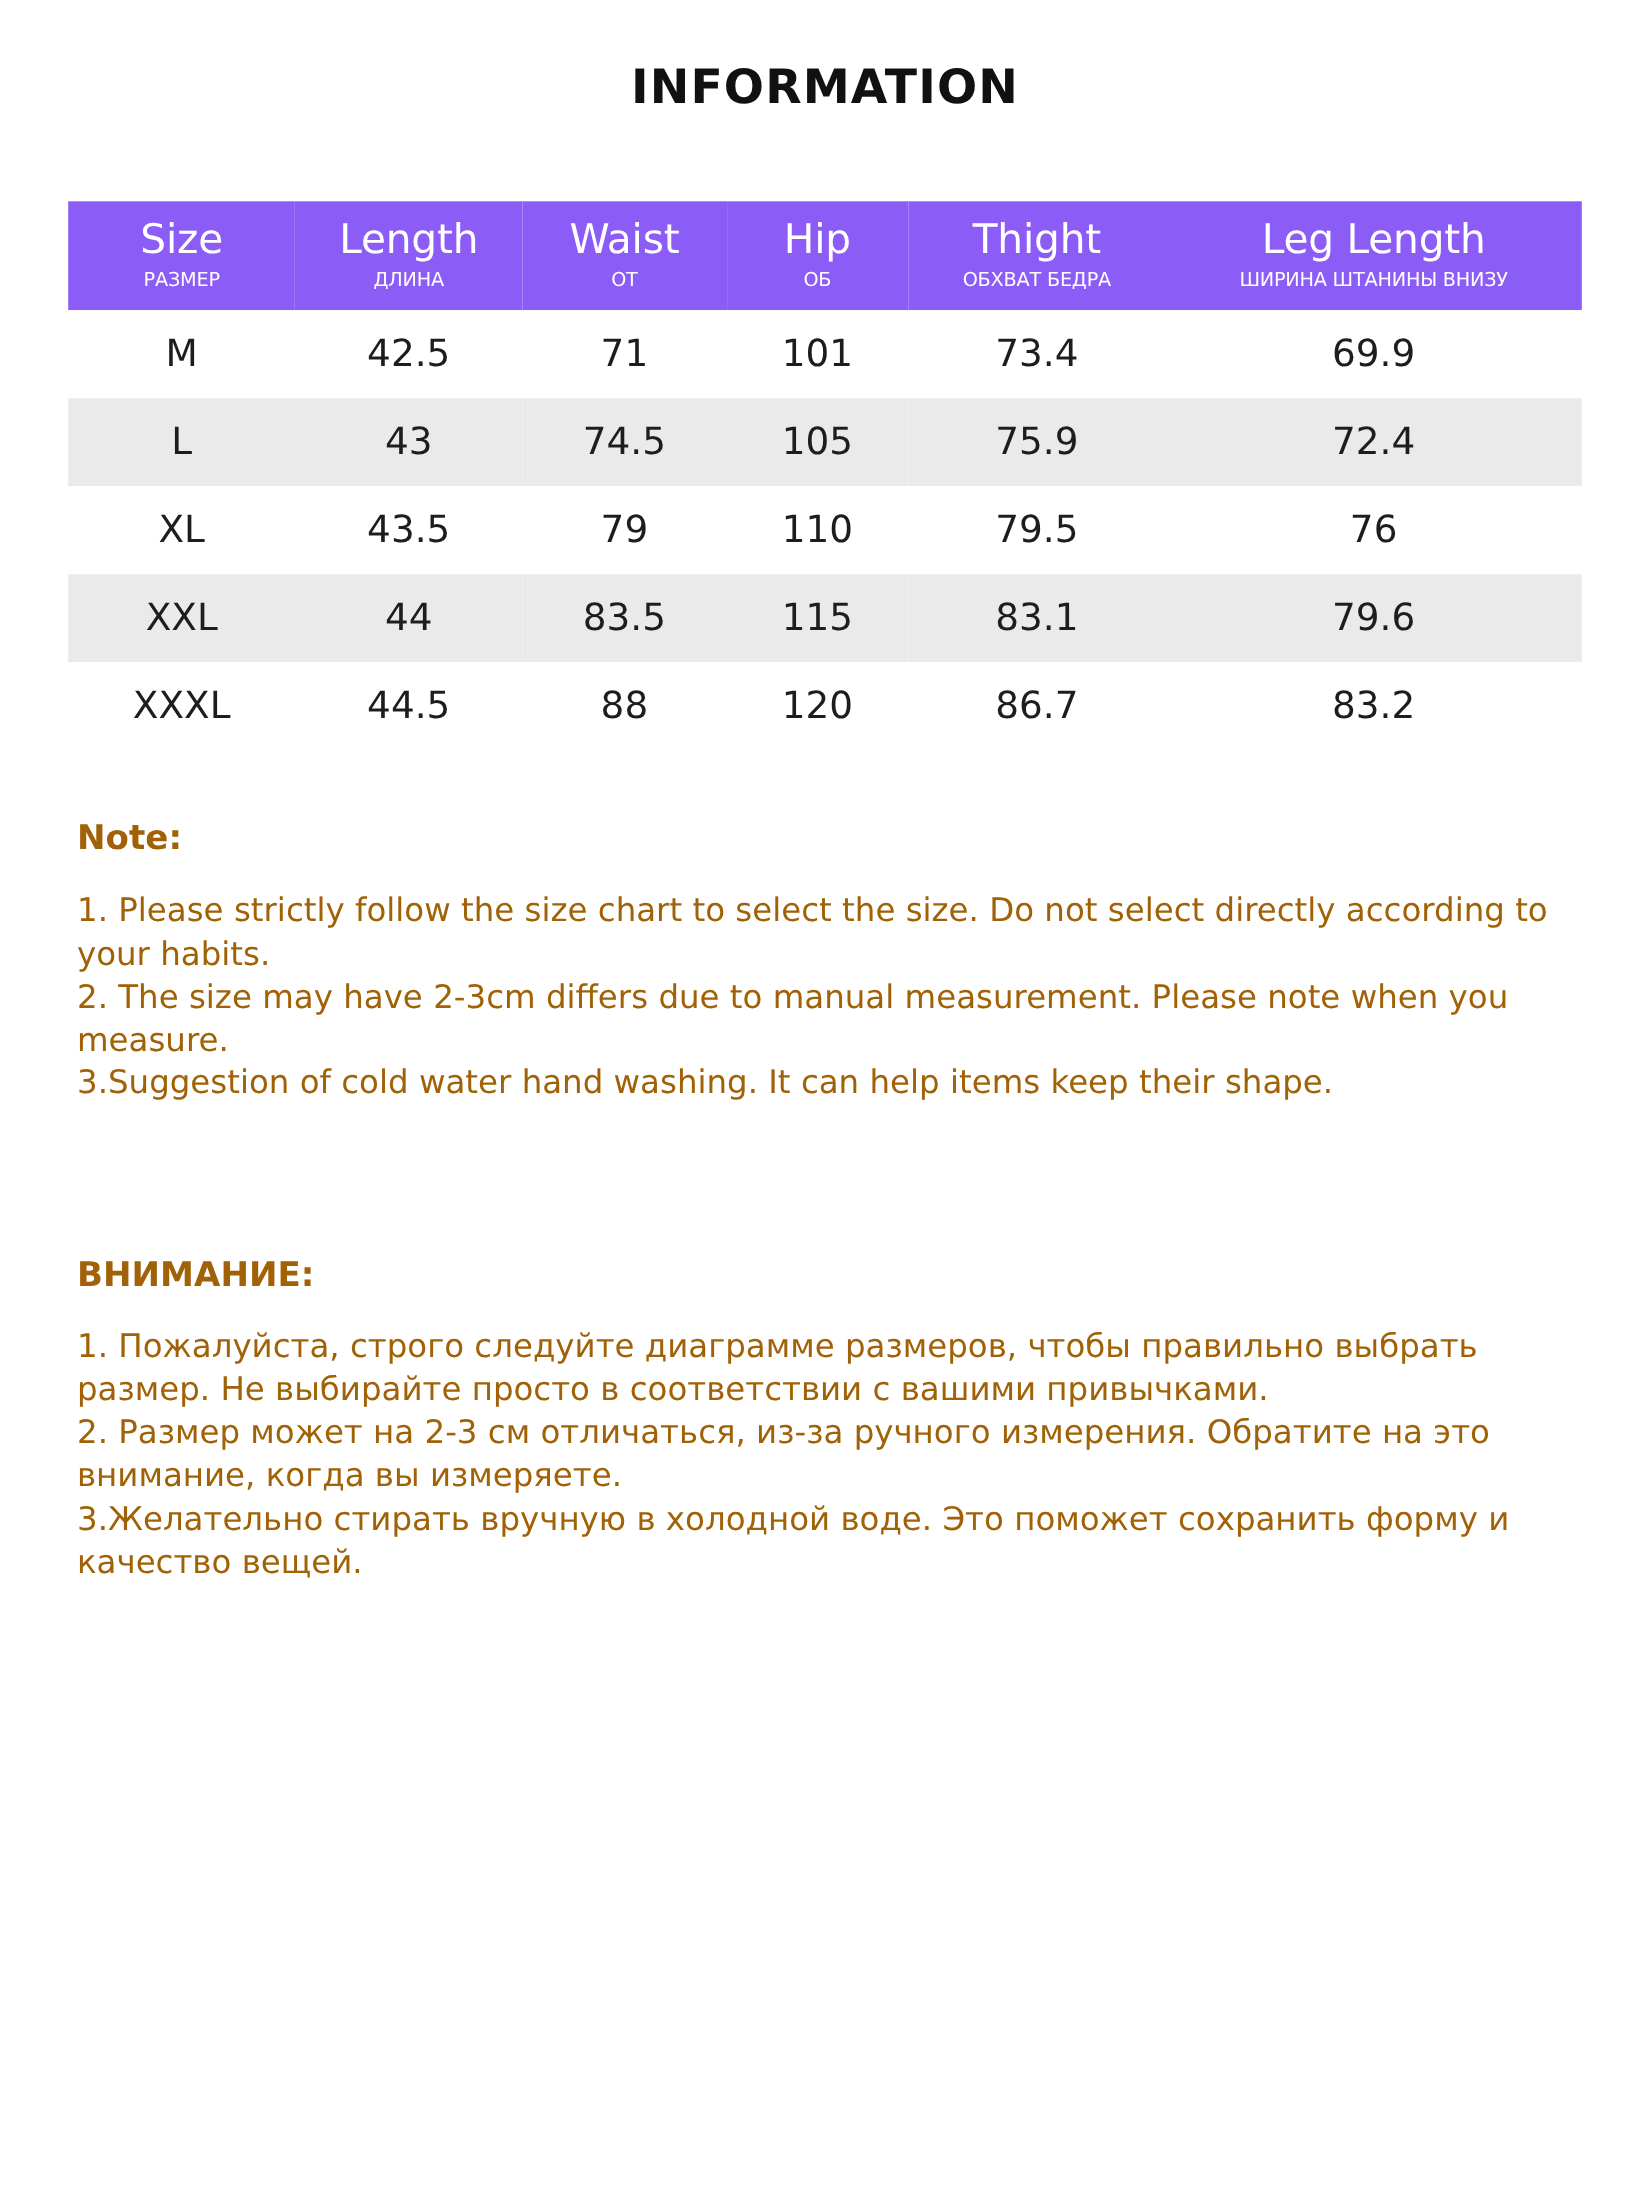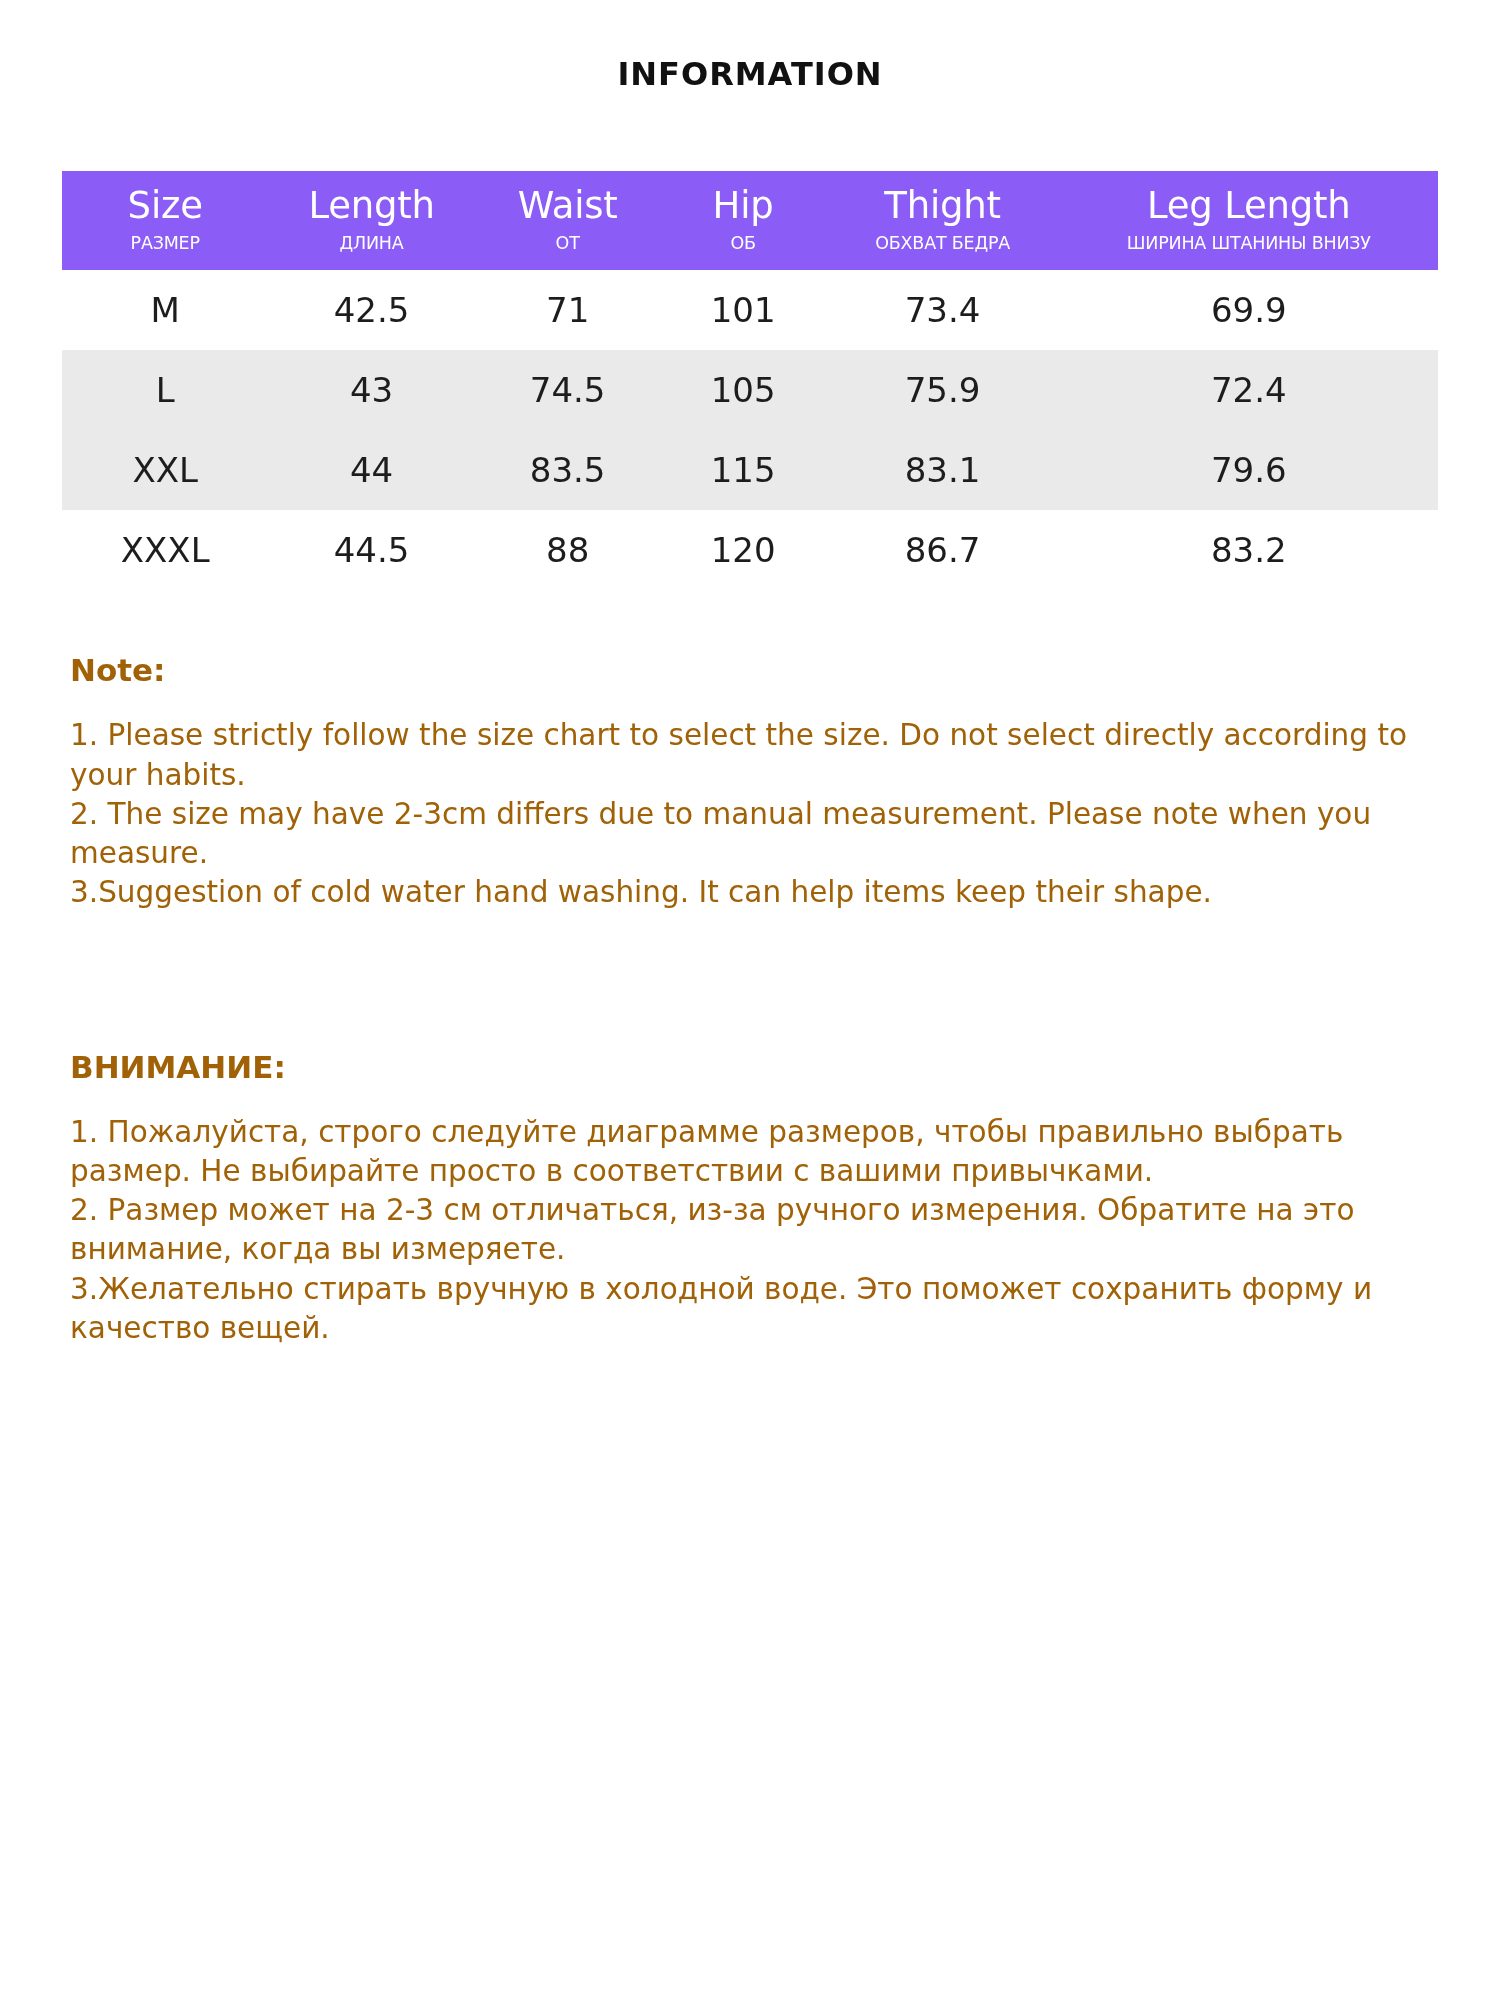--- a/index.html
+++ b/index.html
@@ -13,21 +13,21 @@
   }
   .page {
     width: 1500px;
     height: 2000px;
     position: relative;
     background: #ffffff;
     padding: 0;
   }
   .title {
     text-align: center;
-    font-size: 32px;
+    font-size: 43px;
     font-weight: bold;
     letter-spacing: 1px;
     color: #111111;
     margin-top: 55px;
     margin-bottom: 0;
     font-family: "DejaVu Sans", sans-serif;
   }
   .table-wrap {
     margin: 78px 62px 0 62px;
     width: 1376px;
@@ -146,20 +146,28 @@
           <td>69.9</td>
         </tr>
         <tr class="even">
           <td>L</td>
           <td>43</td>
           <td>74.5</td>
           <td>105</td>
           <td>75.9</td>
           <td>72.4</td>
         </tr>
+        <tr class="odd">
+          <td>XL</td>
+          <td>43.5</td>
+          <td>79</td>
+          <td>110</td>
+          <td>79.5</td>
+          <td>76</td>
+        </tr>
         <tr class="even">
           <td>XXL</td>
           <td>44</td>
           <td>83.5</td>
           <td>115</td>
           <td>83.1</td>
           <td>79.6</td>
         </tr>
         <tr class="odd">
           <td>XXXL</td>

